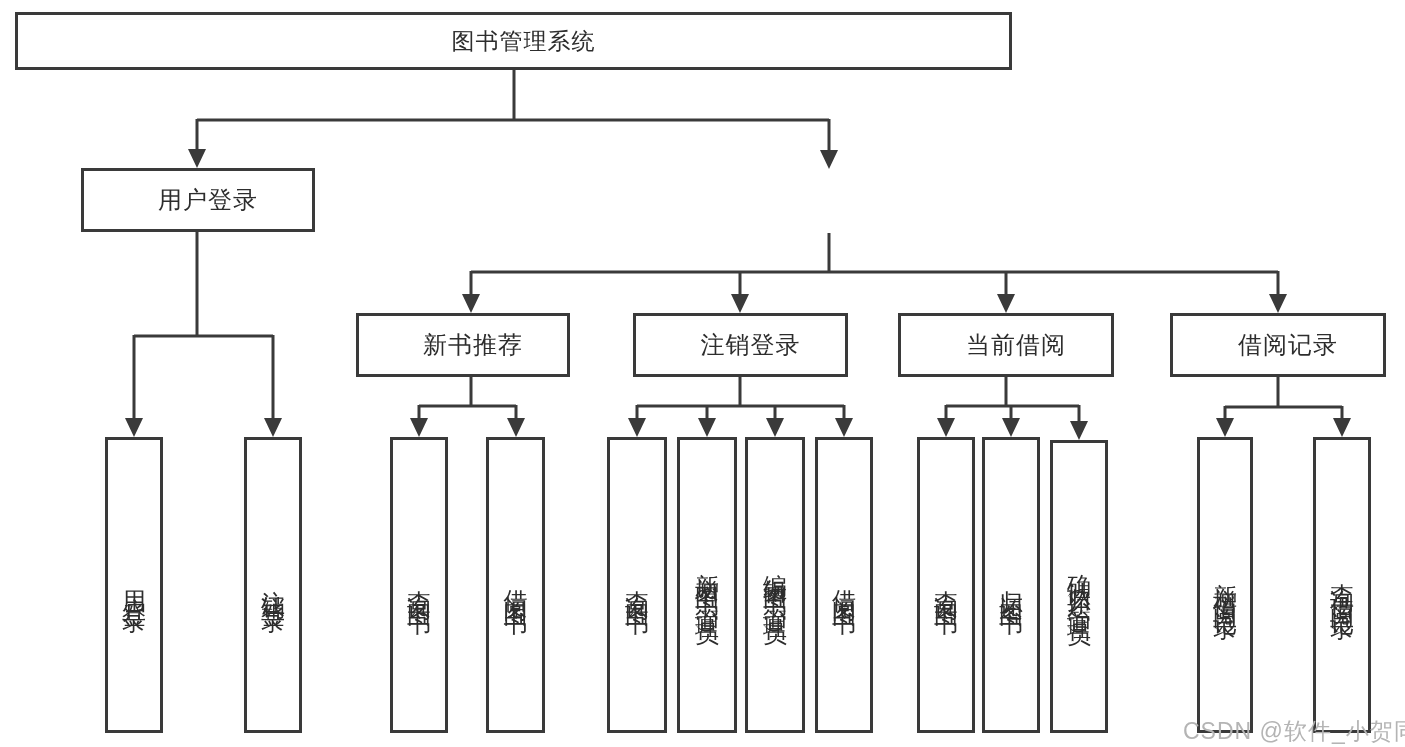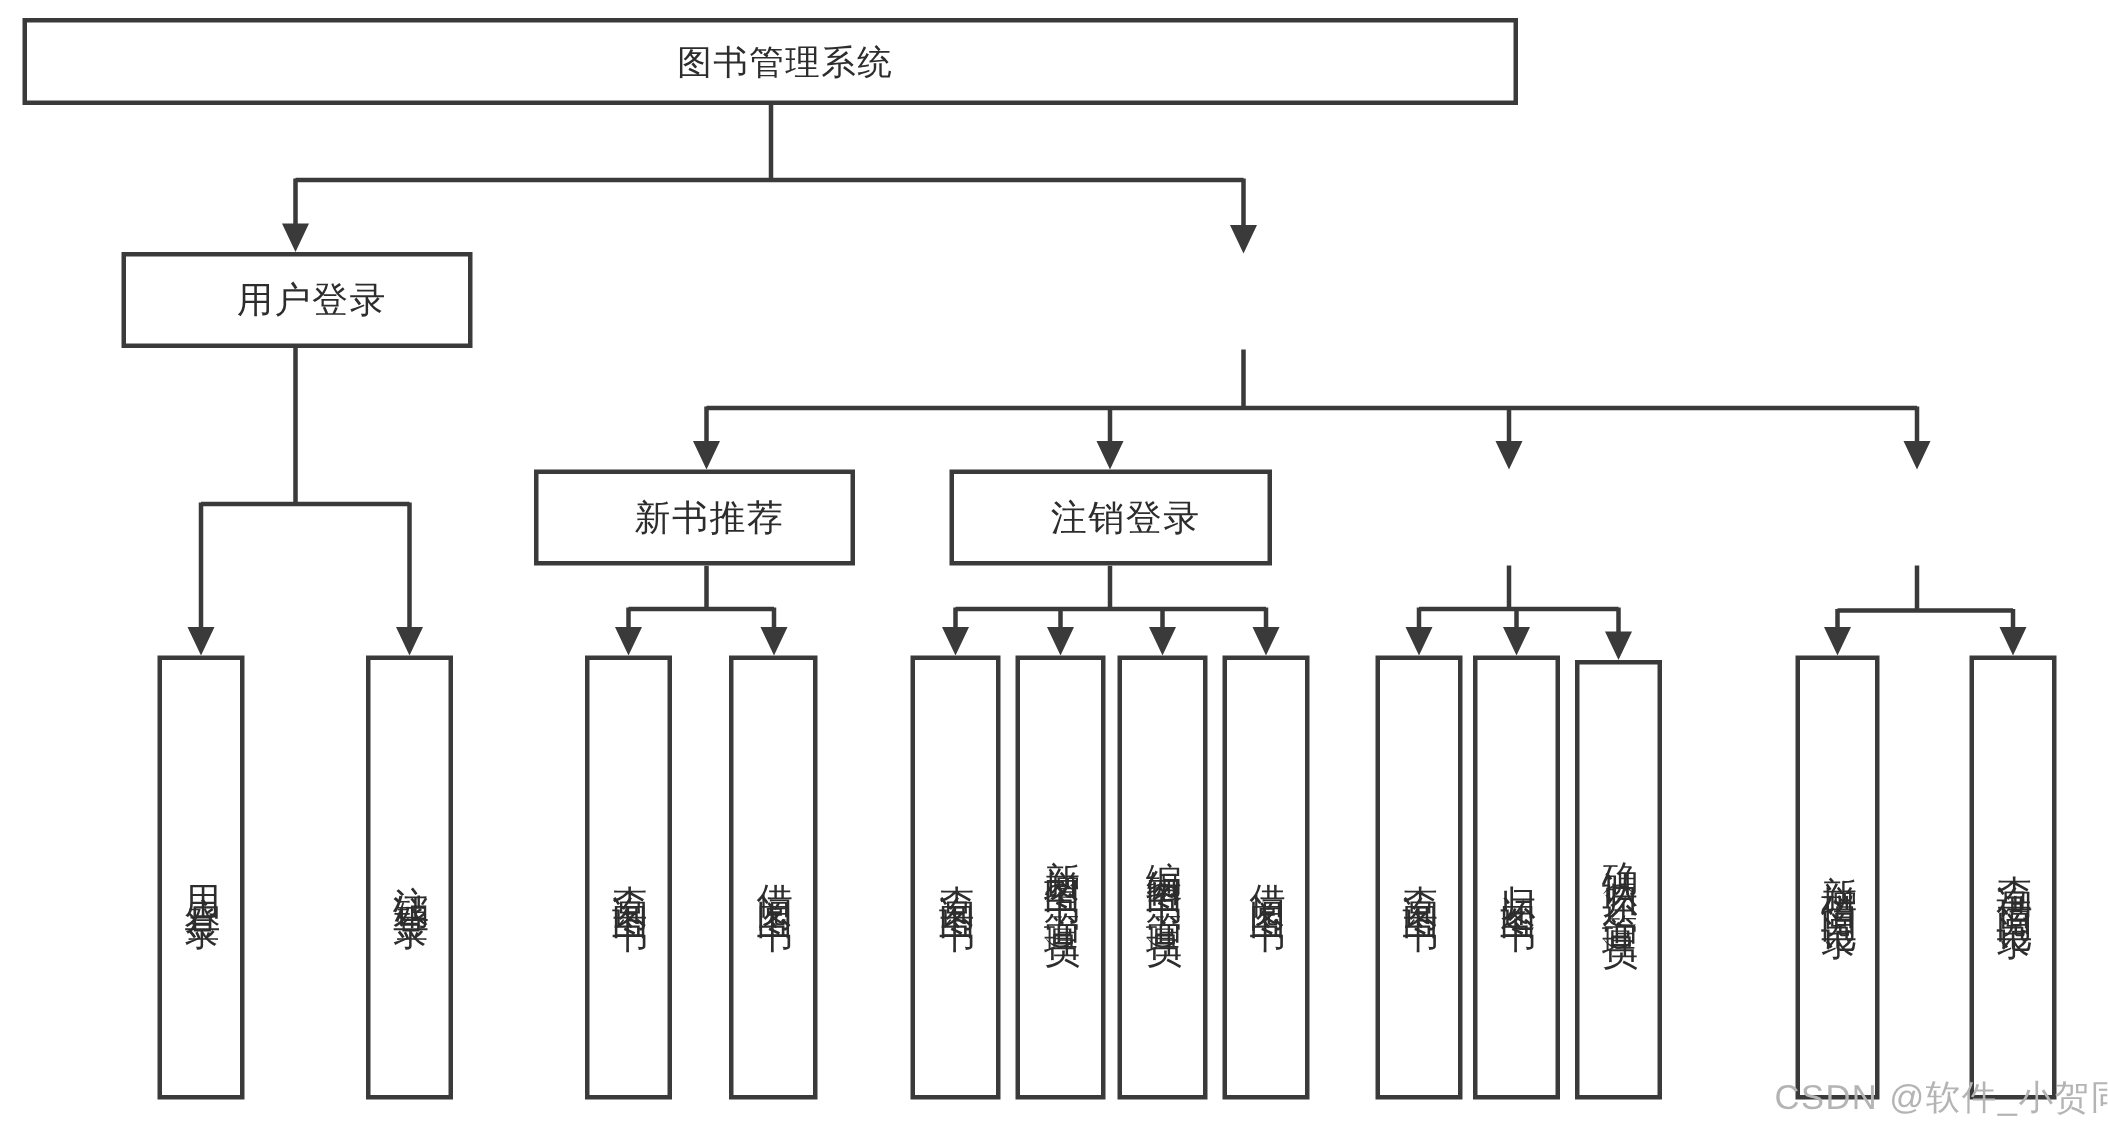--- a/index.html
+++ b/index.html
@@ -85,20 +85,26 @@
   <div class="box" style="left:81px;top:168px;width:234px;height:64px;">
     <span>用户登录</span>
   </div>
 
   <div class="box" style="left:356px;top:313px;width:214px;height:64px;">
     <span>新书推荐</span>
   </div>
   <div class="box" style="left:633px;top:313px;width:215px;height:64px;">
     <span>注销登录</span>
   </div>
+  <div class="box" style="left:898px;top:313px;width:216px;height:64px;">
+    <span>当前借阅</span>
+  </div>
+  <div class="box" style="left:1170px;top:313px;width:216px;height:64px;">
+    <span>借阅记录</span>
+  </div>
 
   <div class="vbox" style="left:105px;top:437px;width:58px;height:296px;">
     <span class="vtext">用户登录</span>
   </div>
   <div class="vbox" style="left:244px;top:437px;width:58px;height:296px;">
     <span class="vtext">注销登录</span>
   </div>
 
   <div class="vbox" style="left:390px;top:437px;width:58px;height:296px;">
     <span class="vtext">查询图书</span>

